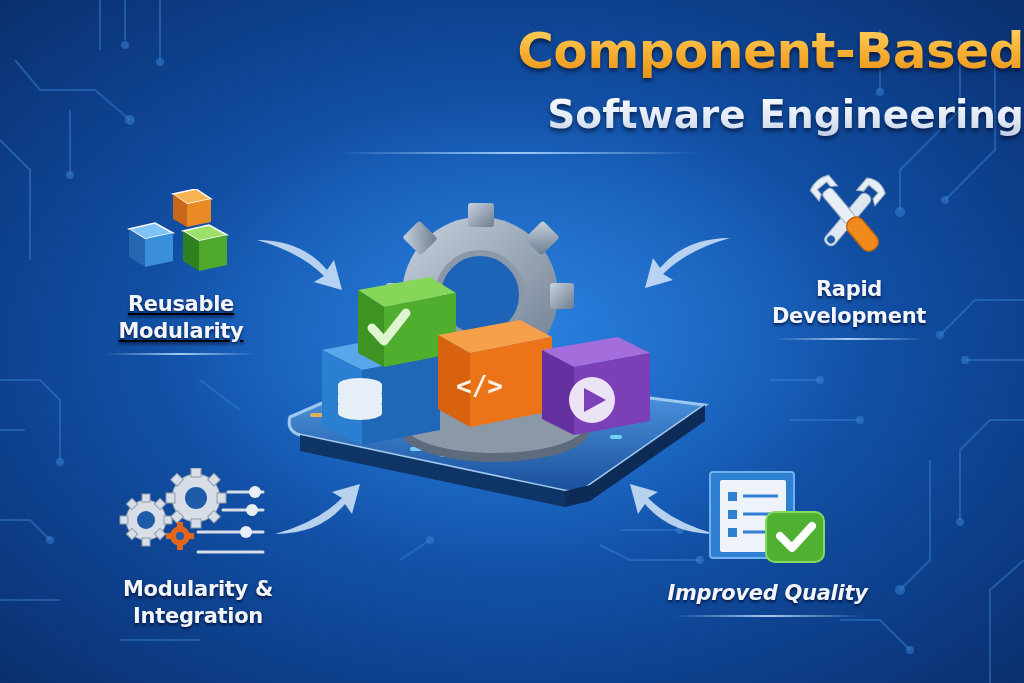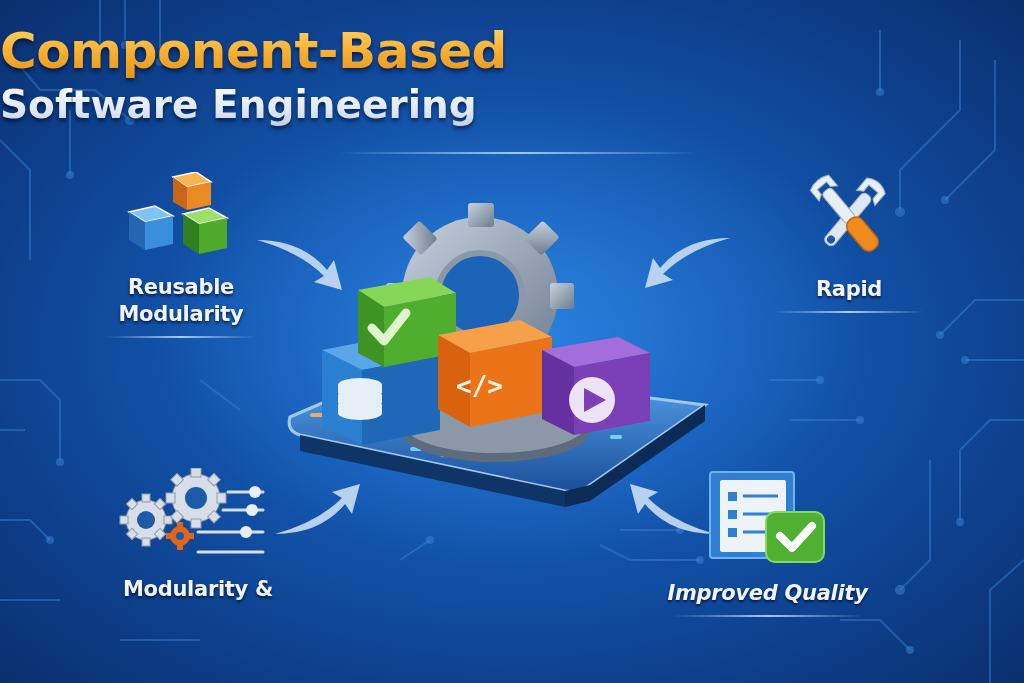--- a/index.html
+++ b/index.html
@@ -5,35 +5,35 @@
   * { box-sizing: border-box; margin: 0; padding: 0; }
   html, body { width: 1024px; height: 683px; overflow: hidden; }
   body {
     font-family: "DejaVu Sans", "Liberation Sans", sans-serif;
     background: radial-gradient(ellipse at 50% 50%, #1a6fd0 0%, #1459b4 35%, #0d3f8a 75%, #0a2f6e 100%);
     position: relative;
   }
   .canvas { position: absolute; inset: 0; width: 1024px; height: 683px; }
   .circuit { position: absolute; inset: 0; }
 
-  .title-wrap { position: absolute; top: 22px; left: 0; width: 1024px; text-align: left; }
+  .title-wrap { position: absolute; top: 22px; left: 0; width: 1024px; text-align: right; }
   .title-main {
     font-size: 50px; font-weight: bold; letter-spacing: -0.5px;
     color: #f5b43a;
     background: linear-gradient(180deg, #ffd66b 0%, #f6ad2f 55%, #e4921a 100%);
     -webkit-background-clip: text; background-clip: text; -webkit-text-fill-color: transparent;
     filter: drop-shadow(0 3px 2px rgba(0,0,20,0.55));
     line-height: 58px;
   }
   .title-sub {
     font-size: 39px; font-weight: bold; color: #e8eef8;
     background: linear-gradient(180deg, #ffffff 0%, #dfe8f5 60%, #bcc9dd 100%);
     -webkit-background-clip: text; background-clip: text; -webkit-text-fill-color: transparent;
     filter: drop-shadow(0 3px 2px rgba(0,0,20,0.55));
-    line-height: 50px; margin-top: 0;
+    line-height: 50px; margin-top: 10px;
   }
   .title-rule {
     position: absolute; top: 152px; left: 338px; width: 360px; height: 2px;
     background: linear-gradient(90deg, rgba(140,200,255,0) 0%, rgba(170,215,255,0.9) 50%, rgba(140,200,255,0) 100%);
   }
 
   .feature { position: absolute; text-align: center; }
   .feature-label {
     color: #f2f6fc; font-weight: bold; font-size: 21px; line-height: 27px;
     text-shadow: 0 2px 3px rgba(0,0,30,0.7);
@@ -209,21 +209,21 @@
       <polygon points="262,155 338,142 370,158 294,172" fill="#a46ddc"></polygon>
       <polygon points="262,155 294,172 294,240 262,224" fill="#6531a0"></polygon>
       <polygon points="294,172 370,158 370,226 294,240" fill="#7b3fb8"></polygon>
       <g>
         <circle cx="312" cy="205" r="23" fill="#ece4f6"></circle>
         <polygon points="304,193 326,205 304,217" fill="#7b3fb8"></polygon>
       </g>
     </g>
   </svg>
 
-  <div class="feature" style="left:96px;top:172px;width:170px;">
+  <div class="feature" style="left:96px;top:189px;width:170px;text-decoration:underline;">
     <svg width="120" height="96" viewBox="0 0 120 96" style="display:block;margin:0 auto 6px;">
       <g>
         <polygon points="52,5 75,0 90,10 66,15" fill="#f8b450" stroke="#fff" stroke-width="1.5"></polygon>
         <polygon points="52,5 66,15 66,38 52,30" fill="#c8661a"></polygon>
         <polygon points="66,15 90,10 90,33 66,38" fill="#e98a25"></polygon>
       </g>
       <g>
         <polygon points="8,40 34,34 52,44 24,50" fill="#7ec3f5" stroke="#fff" stroke-width="1.5"></polygon>
         <polygon points="8,40 24,50 24,78 8,68" fill="#2466b0"></polygon>
         <polygon points="24,50 52,44 52,72 24,78" fill="#3a8fdc"></polygon>
@@ -248,20 +248,21 @@
         <circle cx="50" cy="74" r="4" fill="#1d5aa8"></circle>
       </g>
 
       <g transform="rotate(-40 50 46)">
         <rect x="44" y="10" width="12" height="40" rx="4" fill="#e7eef6" stroke="#9fb0c2" stroke-width="1"></rect>
         <path d="M38 0 Q50 -6 62 0 L62 14 L56 10 L56 4 L44 4 L44 10 L38 14 Z" fill="#e7eef6" stroke="#9fb0c2" stroke-width="1"></path>
         <rect x="41" y="48" width="18" height="38" rx="8" fill="#f08a1c" stroke="#c4650c" stroke-width="1.5"></rect>
       </g>
     </svg>
     <div class="feature-label">Rapid</div>
+    <div class="feature-label">Development</div>
     <div class="feature-rule" style="width:150px;"></div>
   </div>
 
   <div class="feature" style="left:108px;top:468px;width:180px;">
     <svg width="160" height="90" viewBox="0 0 160 90" style="display:block;margin:0 auto 18px;">
       <g fill="#d7dee8" stroke="#8d9bab" stroke-width="1">
         <circle cx="28" cy="52" r="20"></circle>
         <g>
           <rect x="24" y="26" width="8" height="8"></rect>
             <rect x="24" y="70" width="8" height="8"></rect>
@@ -300,20 +301,21 @@
         <line x1="80" y1="64" x2="145" y2="64"></line>
         <line x1="80" y1="84" x2="145" y2="84"></line>
       </g>
       <g fill="#e8eef5">
         <circle cx="137" cy="24" r="6"></circle>
           <circle cx="134" cy="42" r="6"></circle>
           <circle cx="128" cy="64" r="6"></circle>
       </g>
     </svg>
     <div class="feature-label">Modularity &amp;</div>
+    <div class="feature-label">Integration</div>
   </div>
 
   <div class="feature" style="left:655px;top:470px;width:225px;font-style:italic;">
     <svg width="120" height="94" viewBox="0 0 120 94" style="display:block;margin:0 auto 16px;">
       <rect x="2" y="2" width="84" height="86" rx="3" fill="#2f7fd3" stroke="#6eb2ee" stroke-width="2"></rect>
       <rect x="12" y="10" width="66" height="72" rx="2" fill="#eef3fa"></rect>
       <g fill="#2f7fd3">
         <rect x="20" y="22" width="9" height="9"></rect>
           <rect x="20" y="40" width="9" height="9"></rect>
           <rect x="20" y="58" width="9" height="9"></rect>

